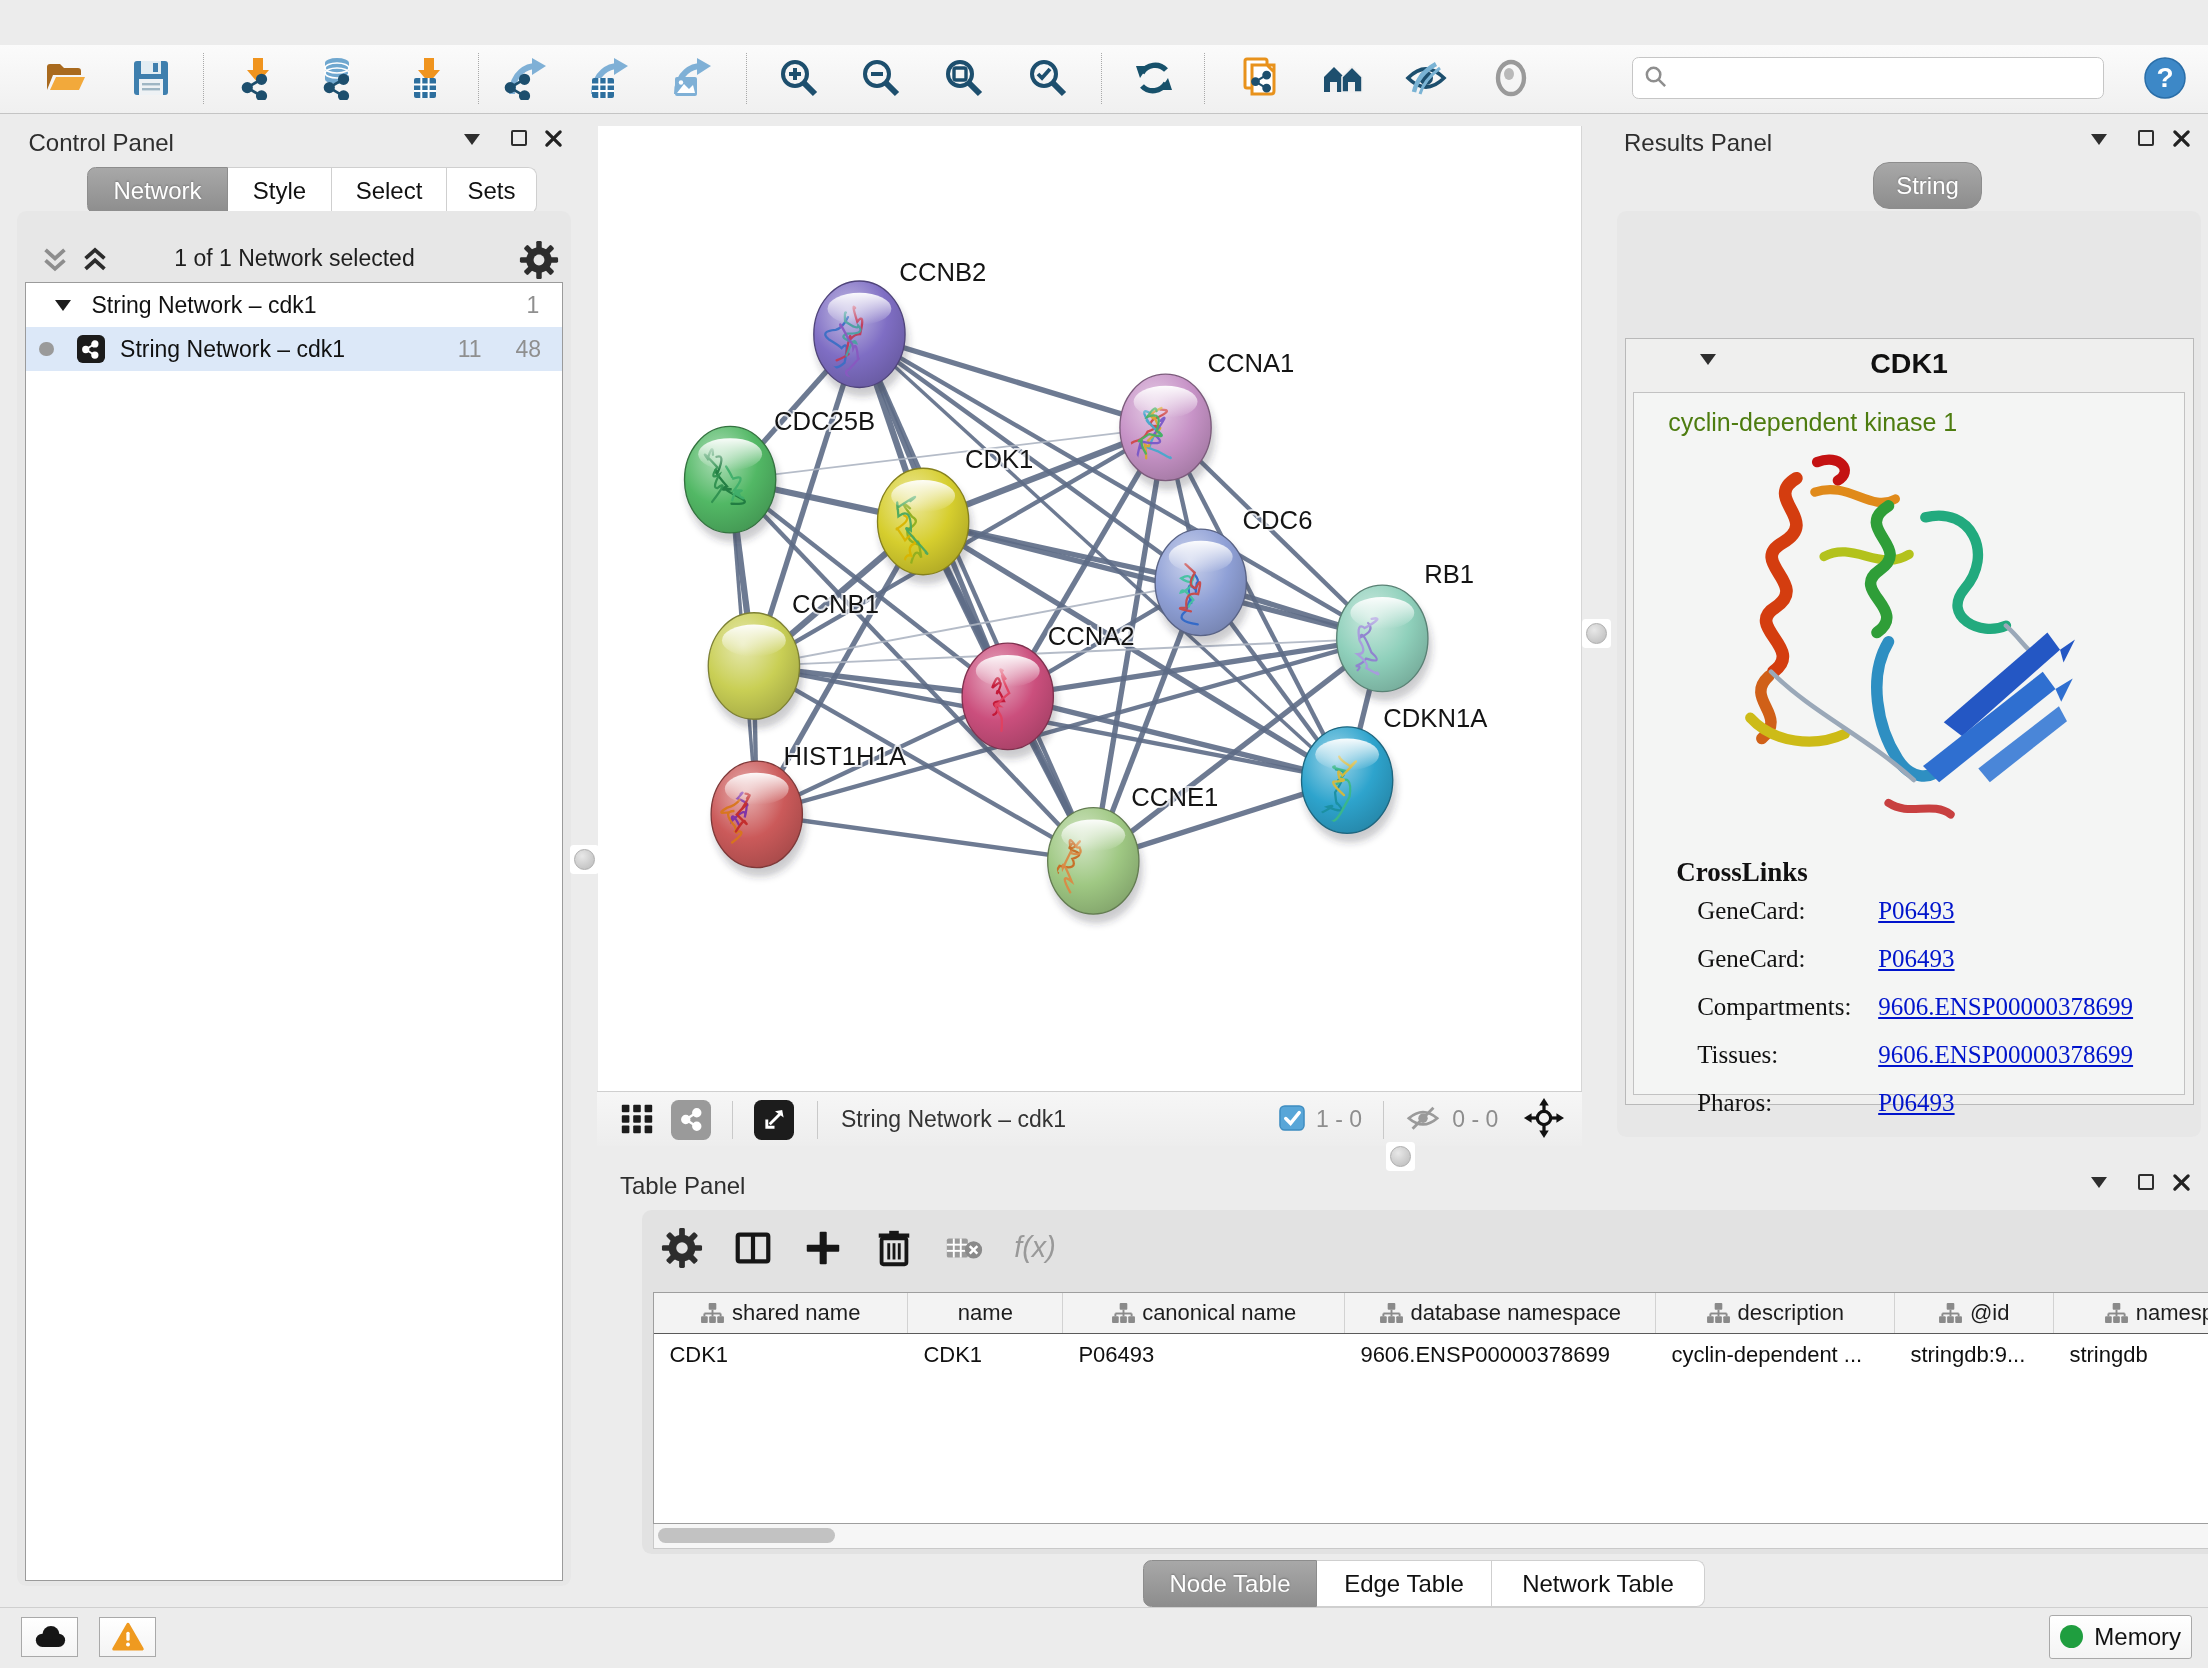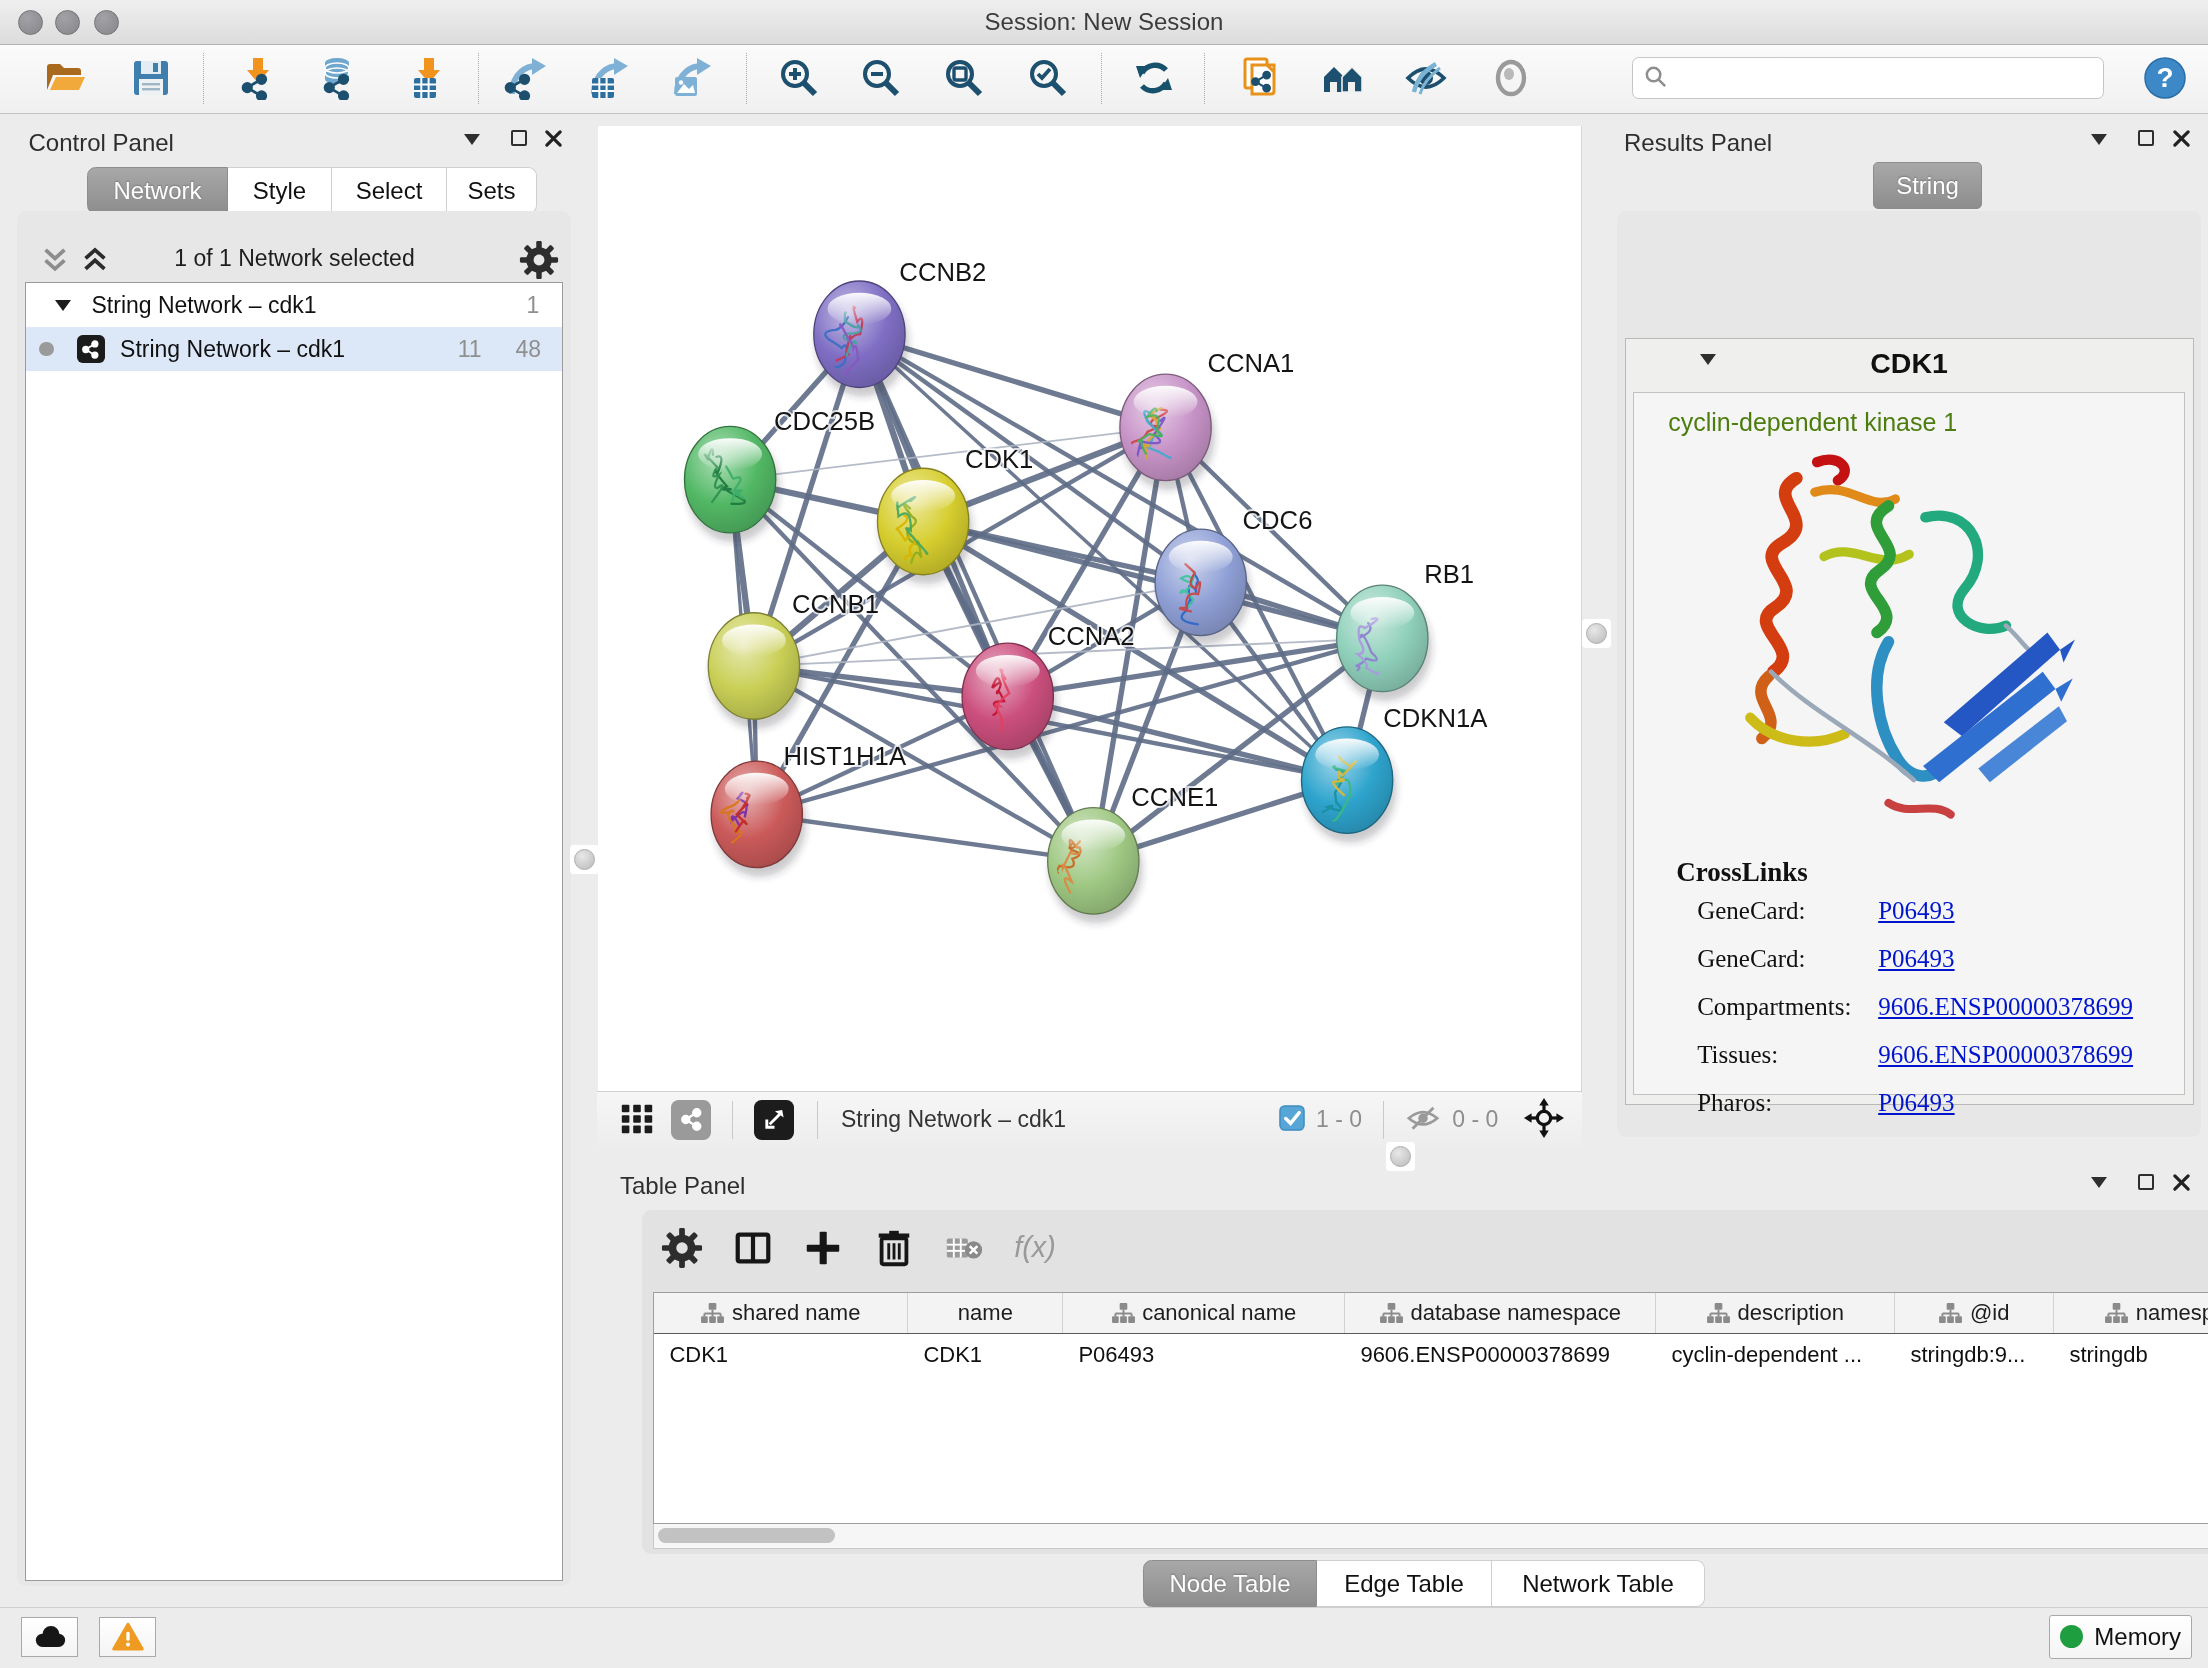--- a/index.html
+++ b/index.html
@@ -24,21 +24,21 @@
   .searchbox input{border:none;outline:none;flex:1;font-size:21px;font-family:inherit;background:transparent;margin-left:7.6px;}
   
   .panel-title{font-size:24px;color:#2e2e2e;}
   .tri-down{width:0;height:0;border:8.6px solid transparent;border-top:11.4px solid #2e2e2e;border-bottom:none;}
   .float-ico{width:16px;height:16px;border:2.9px solid #2e2e2e;border-radius:1.9px;box-sizing:border-box;}
   .tabs-row{display:flex;}
   .tab{height:45px;line-height:45px;text-align:center;font-size:24px;color:#111;background:#fff;
     border:1px solid #cfcfcf;border-left:none;cursor:default;}
   .tab:first-child{border-left:1px solid #cfcfcf;border-radius:8.6px 0 0 8.6px;}
   .tab:last-child{border-radius:0 8.6px 8.6px 0;}
-  .tab.single{border-radius:5px;border-left:1px solid #cfcfcf;}
+  .tab.single{border-radius:16px;border-left:1px solid #cfcfcf;}
   .tab.active{background:linear-gradient(#a8a8a8,#8d8d8d);color:#fff;border-color:#8d8d8d;
     text-shadow:0 -1px 1.9px rgba(0,0,0,.25);margin-left:20px;}
   
   .cp-body{left:17px;top:211px;width:554px;height:1375px;background:#e7e7e7;border-radius:9.5px;}
   .cp-listbox{left:25px;top:282px;width:538px;height:1299px;background:#fff;border:1.9px solid #9b9b9b;box-sizing:border-box;}
   .net-row{height:44px;display:flex;align-items:center;font-size:23px;color:#111;}
   .net-row .num{color:#8f8f8f;}
   .share-chip{width:28.5px;height:28.5px;border-radius:5.7px;background:#1b1b1b;display:flex;align-items:center;justify-content:center;}
   
   .canvas{left:597px;top:126px;width:983px;height:965px;background:#fff;
@@ -80,26 +80,20 @@
     align-items:center;justify-content:center;box-sizing:border-box;}
   .mem-btn{border-radius:2.9px;gap:11.4px;font-size:24px;color:#111;}
   .dot-green{width:23px;height:23px;border-radius:50%;background:#1f9e3f;}
   svg text{font-family:"Liberation Sans",sans-serif;}
 </style>
 </head>
 <body>
 
 <div class="app">
 
-  <div class="abs titlebar">
-    <div class="abs traffic" style="left:18px;"></div>
-    <div class="abs traffic" style="left:55px;"></div>
-    <div class="abs traffic" style="left:94px;"></div>
-    <div class="abs win-title">Session: New Session</div>
-  </div>
 
   <div class="abs toolbar" id="main-toolbar">
     <div class="searchbox abs">
       <span>
         <svg width="25" height="25" viewBox="0 0 26 26">
             <circle cx="11" cy="11" r="7" fill="none" stroke="#8e8e8e" stroke-width="2.6"></circle>
             <line x1="16" y1="16" x2="23" y2="23" stroke="#8e8e8e" stroke-width="2.6"></line>
           </svg>
       </span>
       <input placeholder="" style="">

